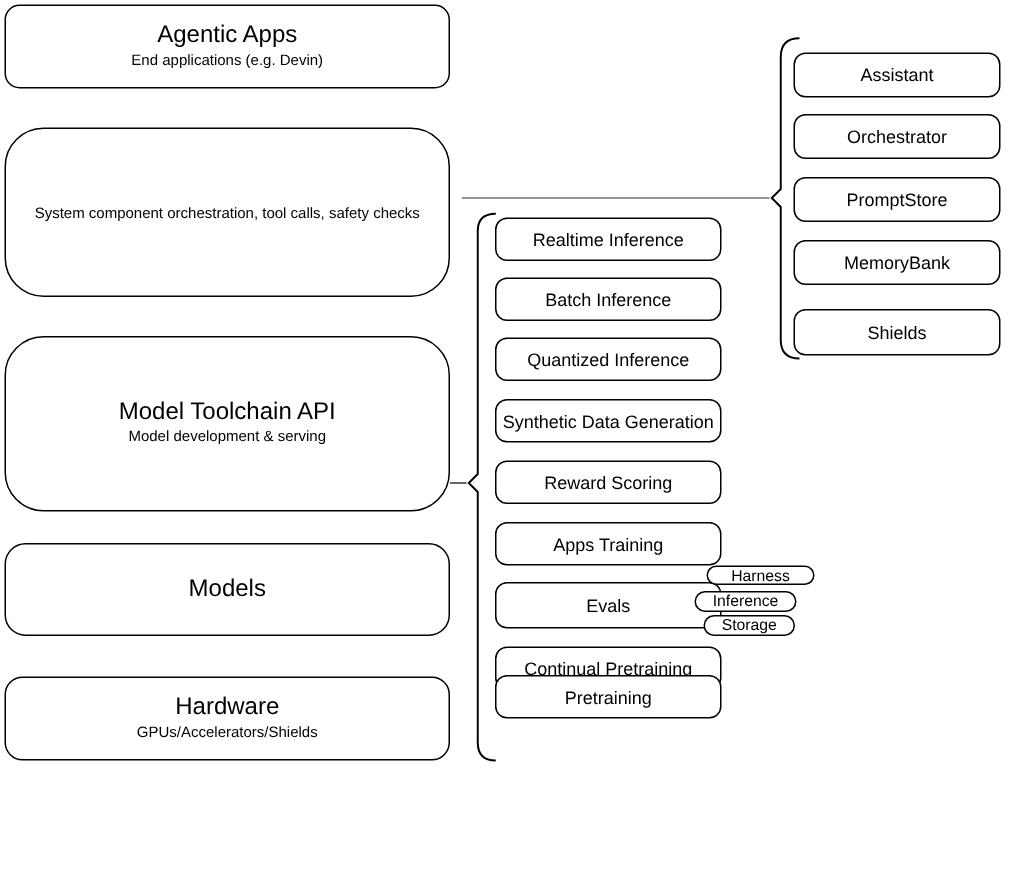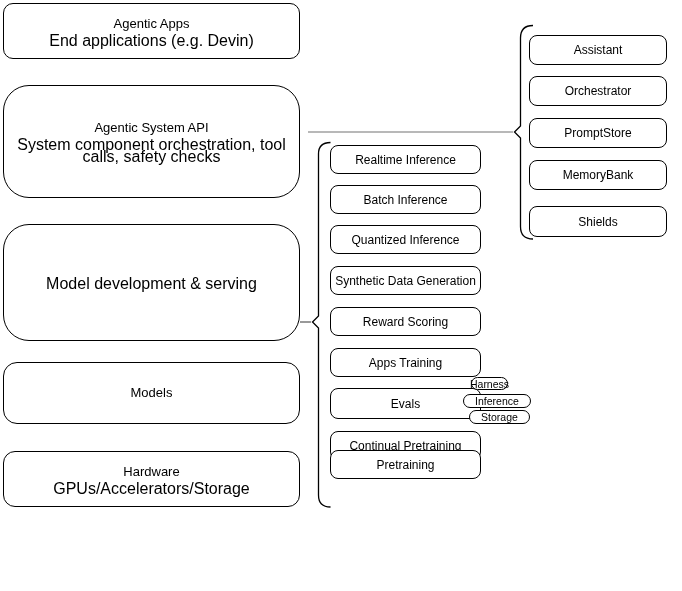--- a/index.html
+++ b/index.html
@@ -31,25 +31,25 @@
     flex-direction: column;
     align-items: center;
     justify-content: center;
     text-align: center;
   }
   .left-node {
     left: 3px;
     width: 297px;
   }
   .left-node .title {
-    font-size: 13px;
+    font-size: 16px;
     line-height: 16px;
   }
   .left-node .subtitle {
-    font-size: 16px;
+    font-size: 10px;
     line-height: 12px;
     margin-top: 3px;
   }
   .mid-node {
     left: 330px;
     width: 151px;
     height: 29px;
     border-radius: 8px;
     font-size: 12px;
   }
@@ -88,35 +88,35 @@
 
     <path d="M533,25.5 Q520.5,25.5 520.5,38 L520.5,126 L514.5,132 L520.5,138 L520.5,226.5 Q520.5,239 533,239" fill="none" stroke="#000000" stroke-width="1.3"></path>
   </svg>
 
   <div class="node left-node" style="top:3px;height:56px;border-radius:10px">
     <div class="title">Agentic Apps</div>
     <div class="subtitle">End applications (e.g. Devin)</div>
   </div>
 
   <div class="node left-node" style="top:85px;height:113px;border-radius:26px">
-    <div class="title">Agentic System API</div>
     <div class="subtitle">System component orchestration, tool calls, safety checks</div>
   </div>
 
   <div class="node left-node" style="top:224px;height:117px;border-radius:26px">
+    <div class="title">Model Toolchain API</div>
     <div class="subtitle">Model development &amp; serving</div>
   </div>
 
   <div class="node left-node" style="top:362px;height:62px;border-radius:14px">
     <div class="title">Models</div>
   </div>
 
   <div class="node left-node" style="top:451px;height:56px;border-radius:12px">
     <div class="title">Hardware</div>
-    <div class="subtitle">GPUs/Accelerators/Storage</div>
+    <div class="subtitle">GPUs/Accelerators/Shields</div>
   </div>
 
 
   <div class="node mid-node" style="top:185px">
     <span>Batch Inference</span>
   </div>
   <div class="node mid-node" style="top:145px">
     <span>Realtime Inference</span>
   </div>
   <div class="node mid-node" style="top:225px">
@@ -134,21 +134,21 @@
   <div class="node mid-node" style="top:388px;height:31px">
     <span>Evals</span>
   </div>
   <div class="node mid-node" style="top:431px">
     <span>Continual Pretraining</span>
   </div>
   <div class="node mid-node" style="top:450px">
     <span>Pretraining</span>
   </div>
 
-  <div class="pill" style="left:471px;top:377px;width:37px;height:13px">
+  <div class="pill" style="left:471px;top:377px;width:72px;height:13px">
     <span>Harness</span>
   </div>
   <div class="pill" style="left:463px;top:394px;width:68px;height:14px">
     <span>Inference</span>
   </div>
   <div class="pill" style="left:469px;top:410px;width:61px;height:14px">
     <span>Storage</span>
   </div>
 
   <div class="node right-node" style="top:35px">

